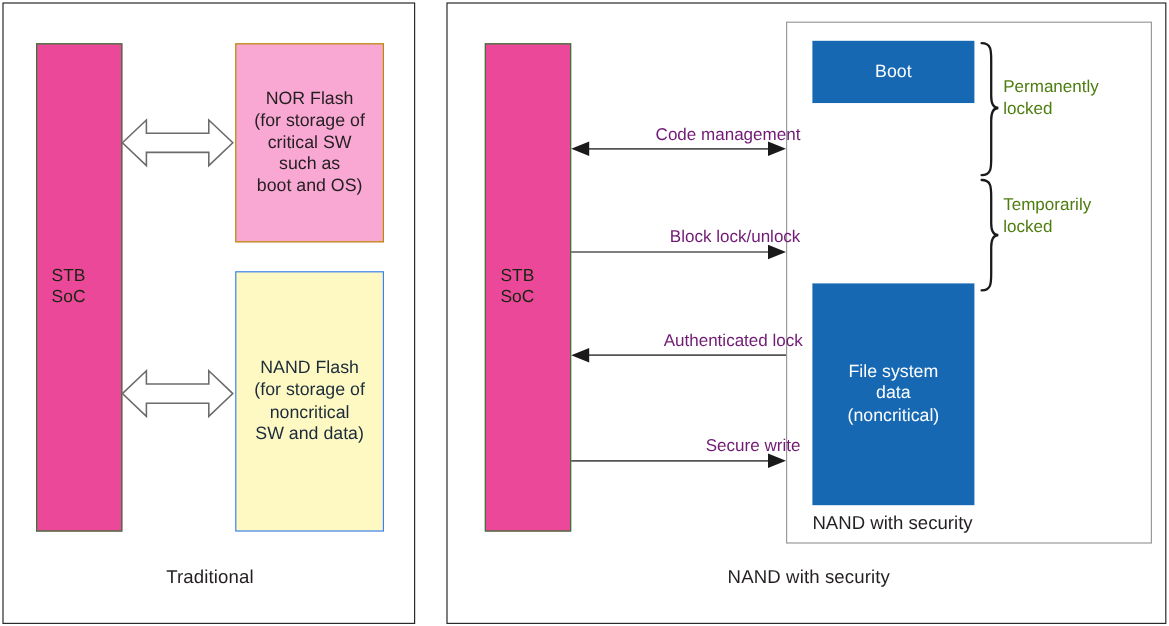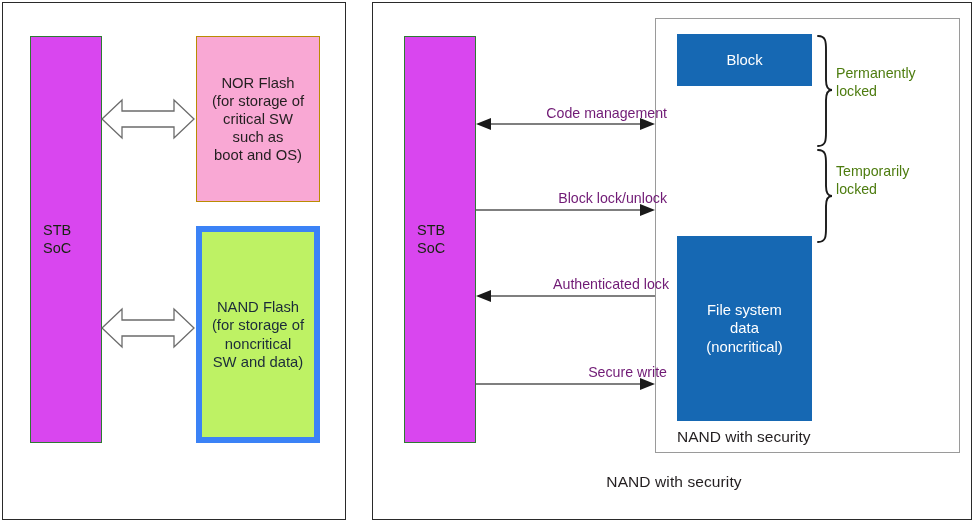--- a/index.html
+++ b/index.html
@@ -41,38 +41,38 @@
     box-sizing: border-box;
     display: flex;
     align-items: center;
     justify-content: center;
     text-align: center;
     line-height: 1.22;
   }
   .block .txt { display: block; width: 100%; padding: 0 4px; box-sizing: border-box; }
 
   .green {
-    background: #d946ef;
+    background: #ec4899;
     border: 1px solid #2f7a33;
     color: #16250f;
     font-size: 14.5px;
     align-items: center;
     justify-content: flex-start;
   }
   .green .txt { text-align: left; padding-left: 12px; }
 
   .yellow {
     background: #f9a8d4;
     border: 1px solid #b98c02;
     color: #231f20;
     font-size: 14.8px;
   }
   .lightblue {
-    background: #bef264;
-    border: 6px solid #3b82f6;
+    background: #fef9c3;
+    border: 1px solid #3b82f6;
     color: #1b2b3a;
     font-size: 14.8px;
   }
   .darkblue {
     background: #1668b3;
     color: #ffffff;
     font-size: 14.8px;
   }
 
   
@@ -128,31 +128,32 @@
   </div>
 
   <div class="block yellow" style="left:196px; top:36px; width:124px; height:166px;">
     <span class="txt">NOR Flash<br>(for storage of<br>critical SW<br>such as<br>boot and OS)</span>
   </div>
 
   <div class="block lightblue" style="left:196px; top:226px; width:124px; height:217px;">
     <span class="txt">NAND Flash<br>(for storage of<br>noncritical<br>SW and data)</span>
   </div>
 
+  <div class="panel-caption" style="left:30px; top:473px; width:290px;">Traditional</div>
 
   <div class="panel" id="panel-secure"></div>
 
   <div class="block green" style="left:404px; top:36px; width:72px; height:407px;">
     <span class="txt">STB<br>SoC</span>
   </div>
 
   <div id="nand-container" style="left:655px; top:18px; width:305px; height:435px;"></div>
 
   <div class="block darkblue" style="left:677px; top:34px; width:135px; height:52px;">
-    <span class="txt">Block</span>
+    <span class="txt">Boot</span>
   </div>
 
 
 
   <div class="block darkblue" style="left:677px; top:236px; width:135px; height:185px;">
     <span class="txt">File system<br>data<br>(noncritical)</span>
   </div>
 
   <div id="nand-inner-caption" style="left:677px; top:428px;">NAND with security</div>
 

